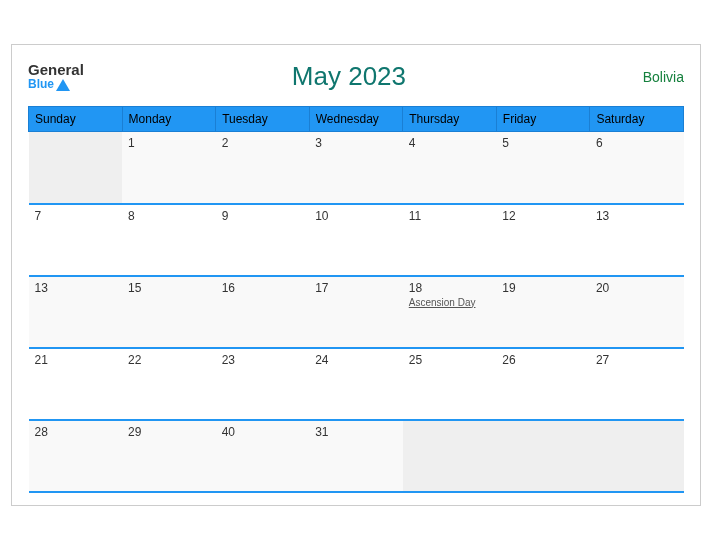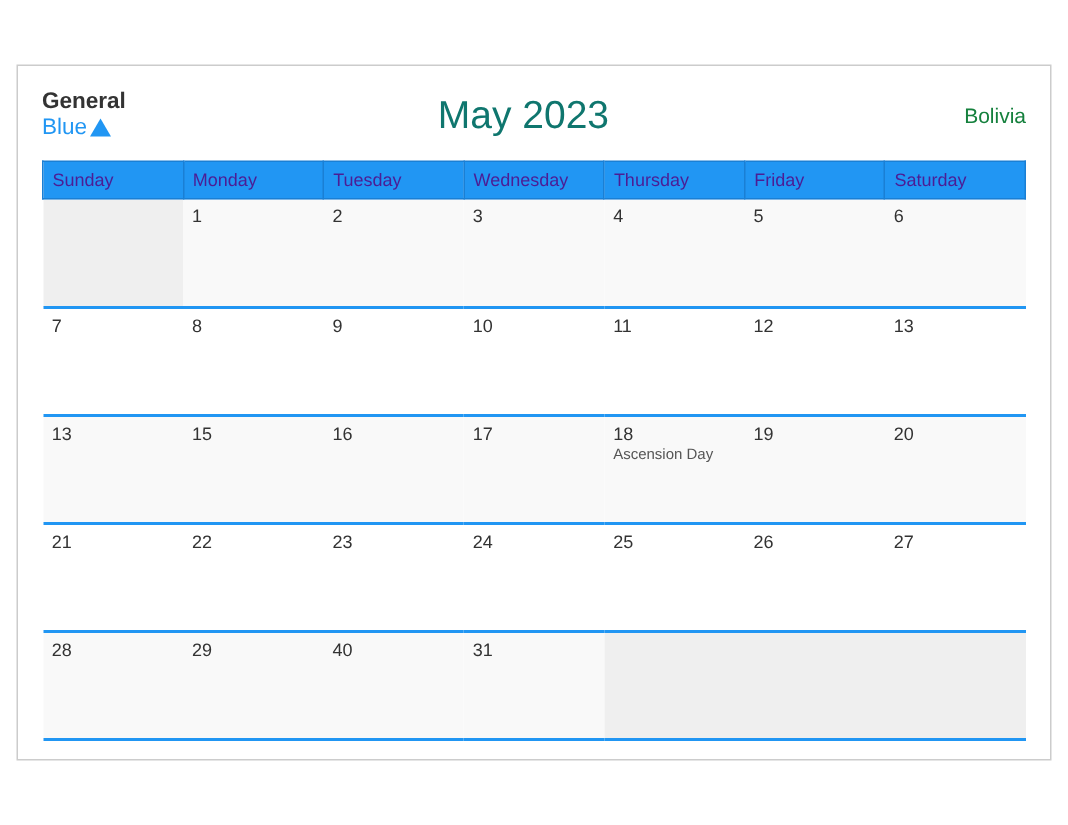--- a/index.html
+++ b/index.html
@@ -29,22 +29,22 @@
       flex-direction: column;
       align-items: flex-start;
       line-height: 1.1;
     }
     .logo-general {
       font-size: 15px;
       font-weight: bold;
       color: #333;
     }
     .logo-blue {
-      font-size: 15px;
-      font-weight: normal;
+      font-size: 12px;
+      font-weight: bold;
       color: #2196f3;
       display: flex;
       align-items: center;
     }
     .logo-triangle {
       width: 0;
       height: 0;
       border-left: 7px solid transparent;
       border-right: 7px solid transparent;
       border-bottom: 12px solid #2196f3;
@@ -64,21 +64,21 @@
       color: #15803d;
       text-align: right;
       min-width: 70px;
     }
     .calendar-grid {
       width: 100%;
       border-collapse: collapse;
     }
     .calendar-grid thead tr th {
       background: #2196f3;
-      color: #4c1d95;
+      color: #000000;
       font-size: 12px;
       font-weight: normal;
       padding: 5px 6px;
       text-align: left;
       border: 1px solid #1a7fd4;
     }
     .calendar-grid tbody tr td {
       width: calc(100% / 7);
       vertical-align: top;
       padding: 4px 6px;
@@ -106,20 +106,21 @@
     .day-number {
       display: block;
       font-size: 12px;
       color: #333;
     }
     .event-name {
       display: block;
       font-size: 10px;
       color: #555;
       margin-top: 2px;
+      text-decoration: underline;
     }
   </style>
 </head>
 <body>
 
 <div class="calendar-container">
   <div class="calendar-header">
     <div class="logo-area">
       <span class="logo-general">General</span>
       <span class="logo-blue">

